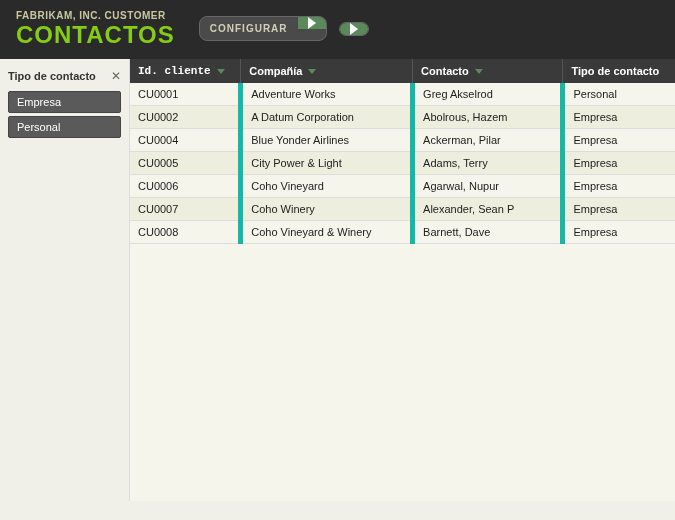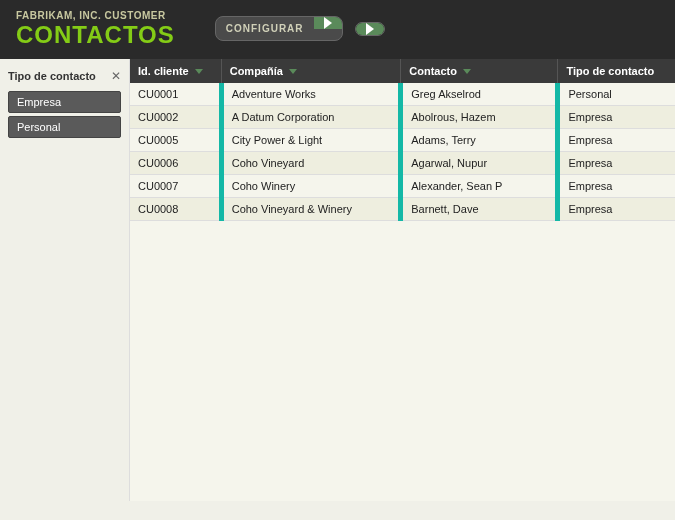--- a/index.html
+++ b/index.html
@@ -11,21 +11,21 @@
       background: #f0f0e8;
       overflow: hidden;
     }
 
     
     .header {
       background: #2a2a2a;
       padding: 10px 16px 12px 16px;
       display: flex;
       align-items: center;
-      gap: 32px;
+      gap: 16px;
     }
     .header-left {
       flex: 0 0 auto;
     }
     .header-subtitle {
       color: #c8c8a0;
       font-size: 10px;
       font-weight: bold;
       text-transform: uppercase;
       letter-spacing: 0.5px;
@@ -173,21 +173,21 @@
     }
     tbody td {
       padding: 5px 8px;
       font-size: 11px;
       color: #222;
       border-right: 5px solid #14b8a6;
     }
     tbody td:last-child {
       border-right: none;
     }
-    .col-id { width: 70px; }
+    .col-id { width: 70px; font-family: Liberation Mono, monospace; }
     .col-company { width: 160px; }
     .col-contact { width: 140px; }
     .col-type { width: 100px; }
   </style>
 </head>
 <body>
 
 <div class="header">
   <div class="header-left">
     <div class="header-subtitle">FABRIKAM, INC. CUSTOMER</div>
@@ -255,20 +255,26 @@
       <td>Greg Akselrod</td>
       <td>Personal</td>
     </tr>
           <tr>
       <td>CU0002</td>
       <td>A Datum Corporation</td>
       <td>Abolrous, Hazem</td>
       <td>Empresa</td>
     </tr>
           <tr>
+      <td>CU0004</td>
+      <td>Blue Yonder Airlines</td>
+      <td>Ackerman, Pilar</td>
+      <td>Empresa</td>
+    </tr>
+          <tr>
       <td>CU0005</td>
       <td>City Power &amp; Light</td>
       <td>Adams, Terry</td>
       <td>Empresa</td>
     </tr>
           <tr>
       <td>CU0006</td>
       <td>Coho Vineyard</td>
       <td>Agarwal, Nupur</td>
       <td>Empresa</td>

